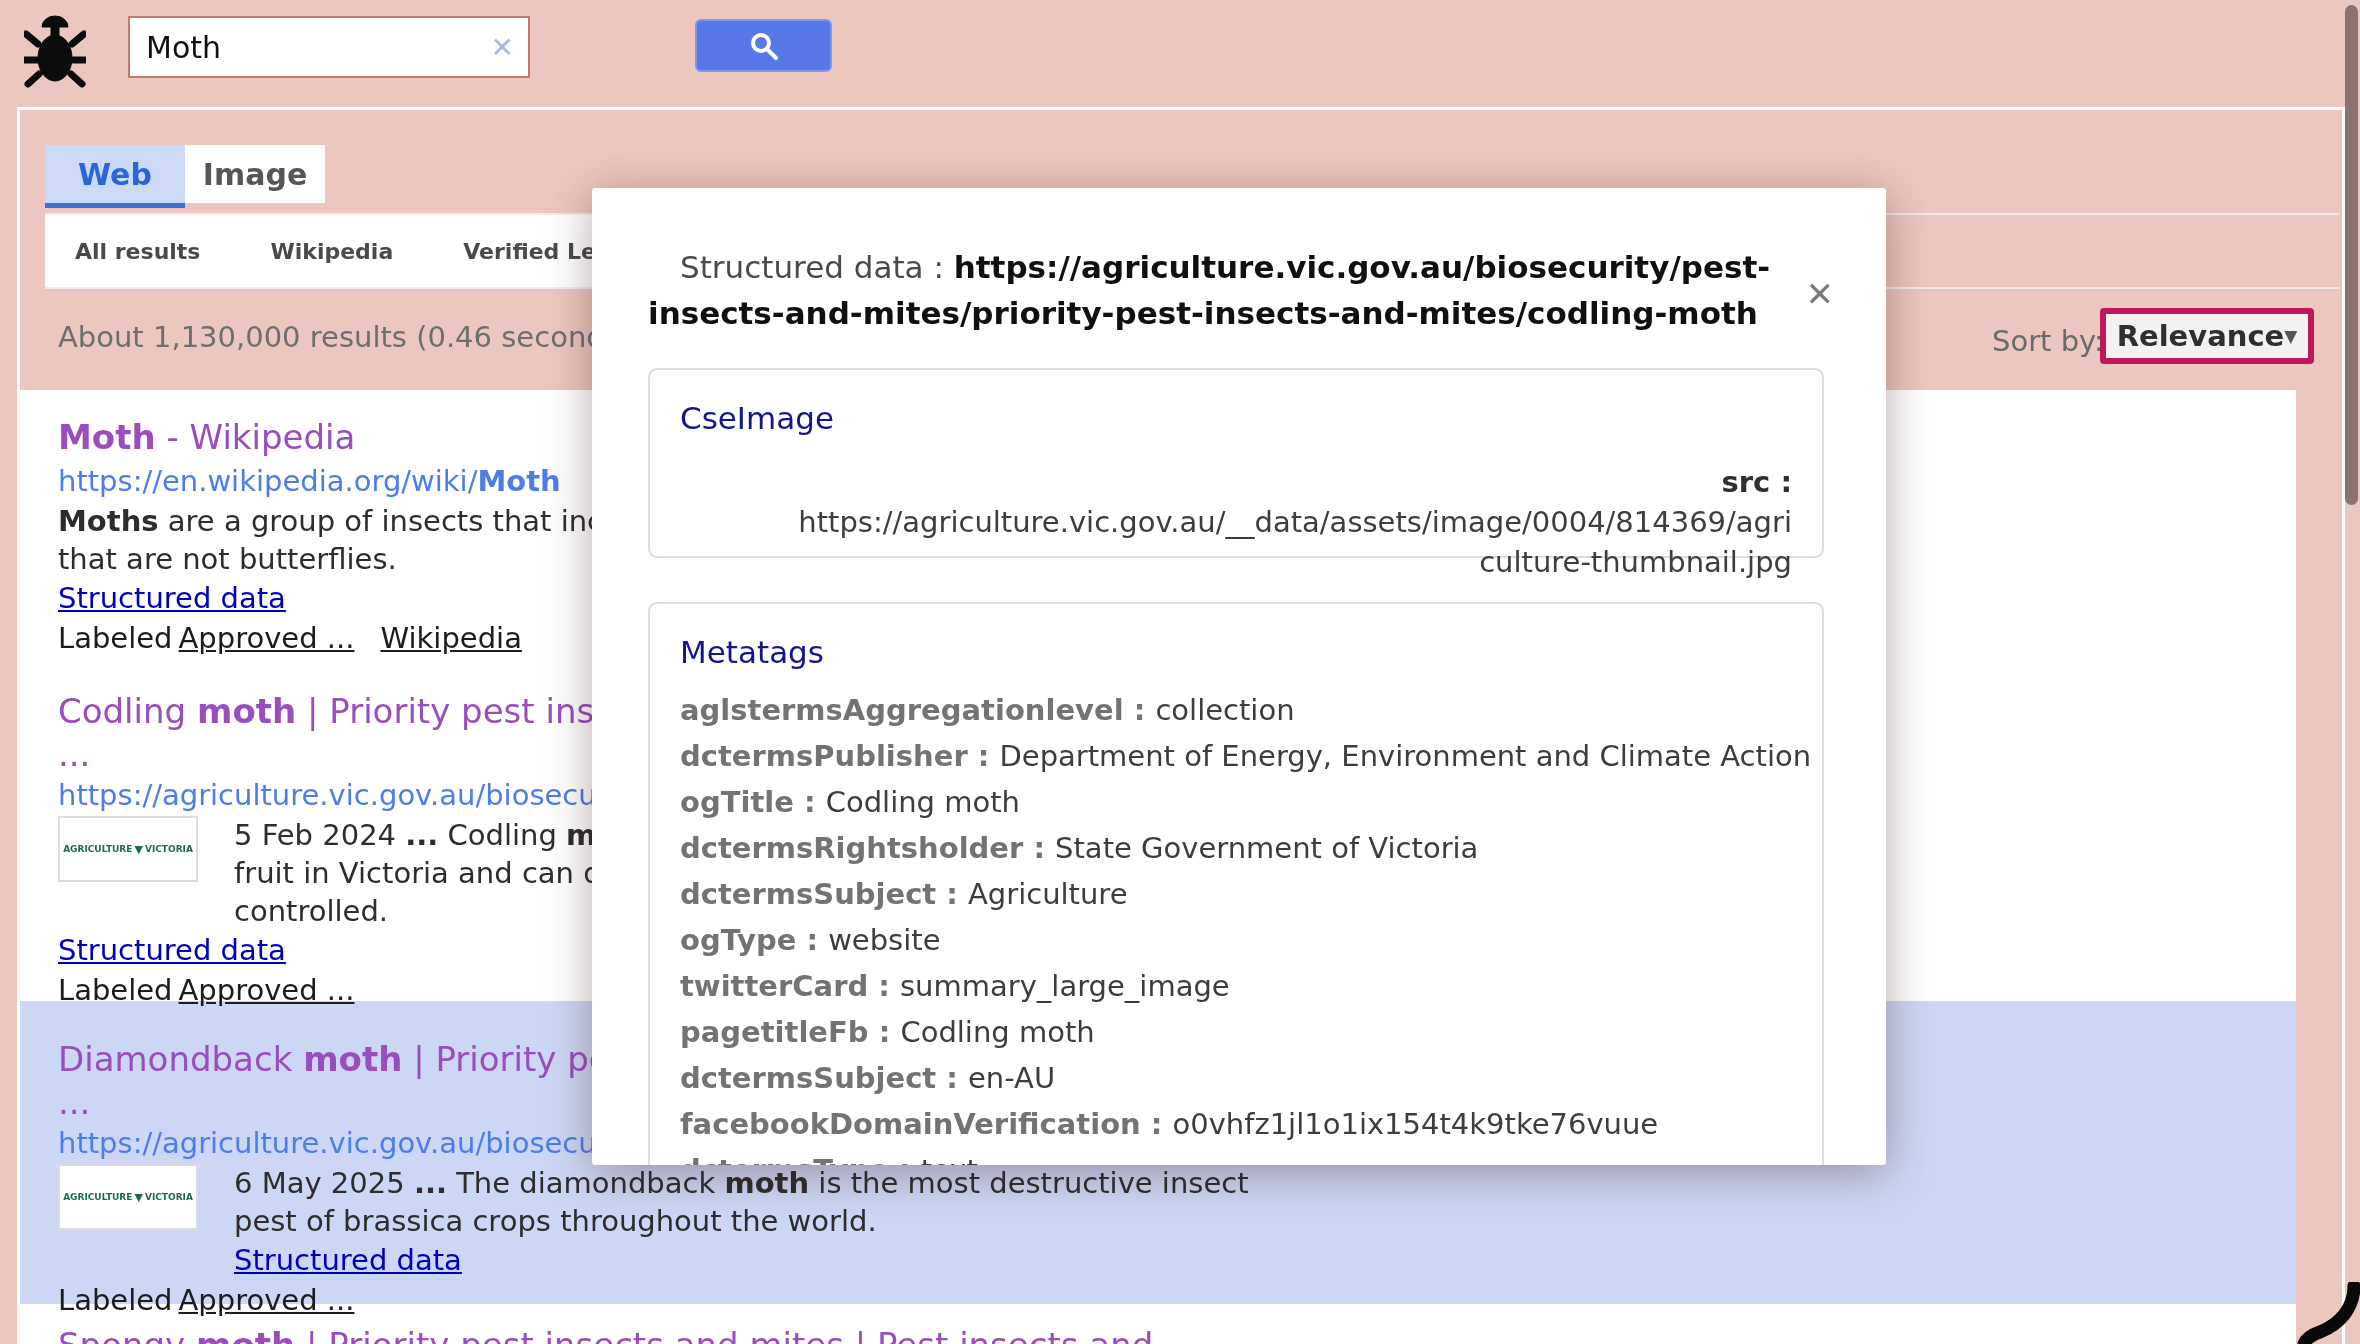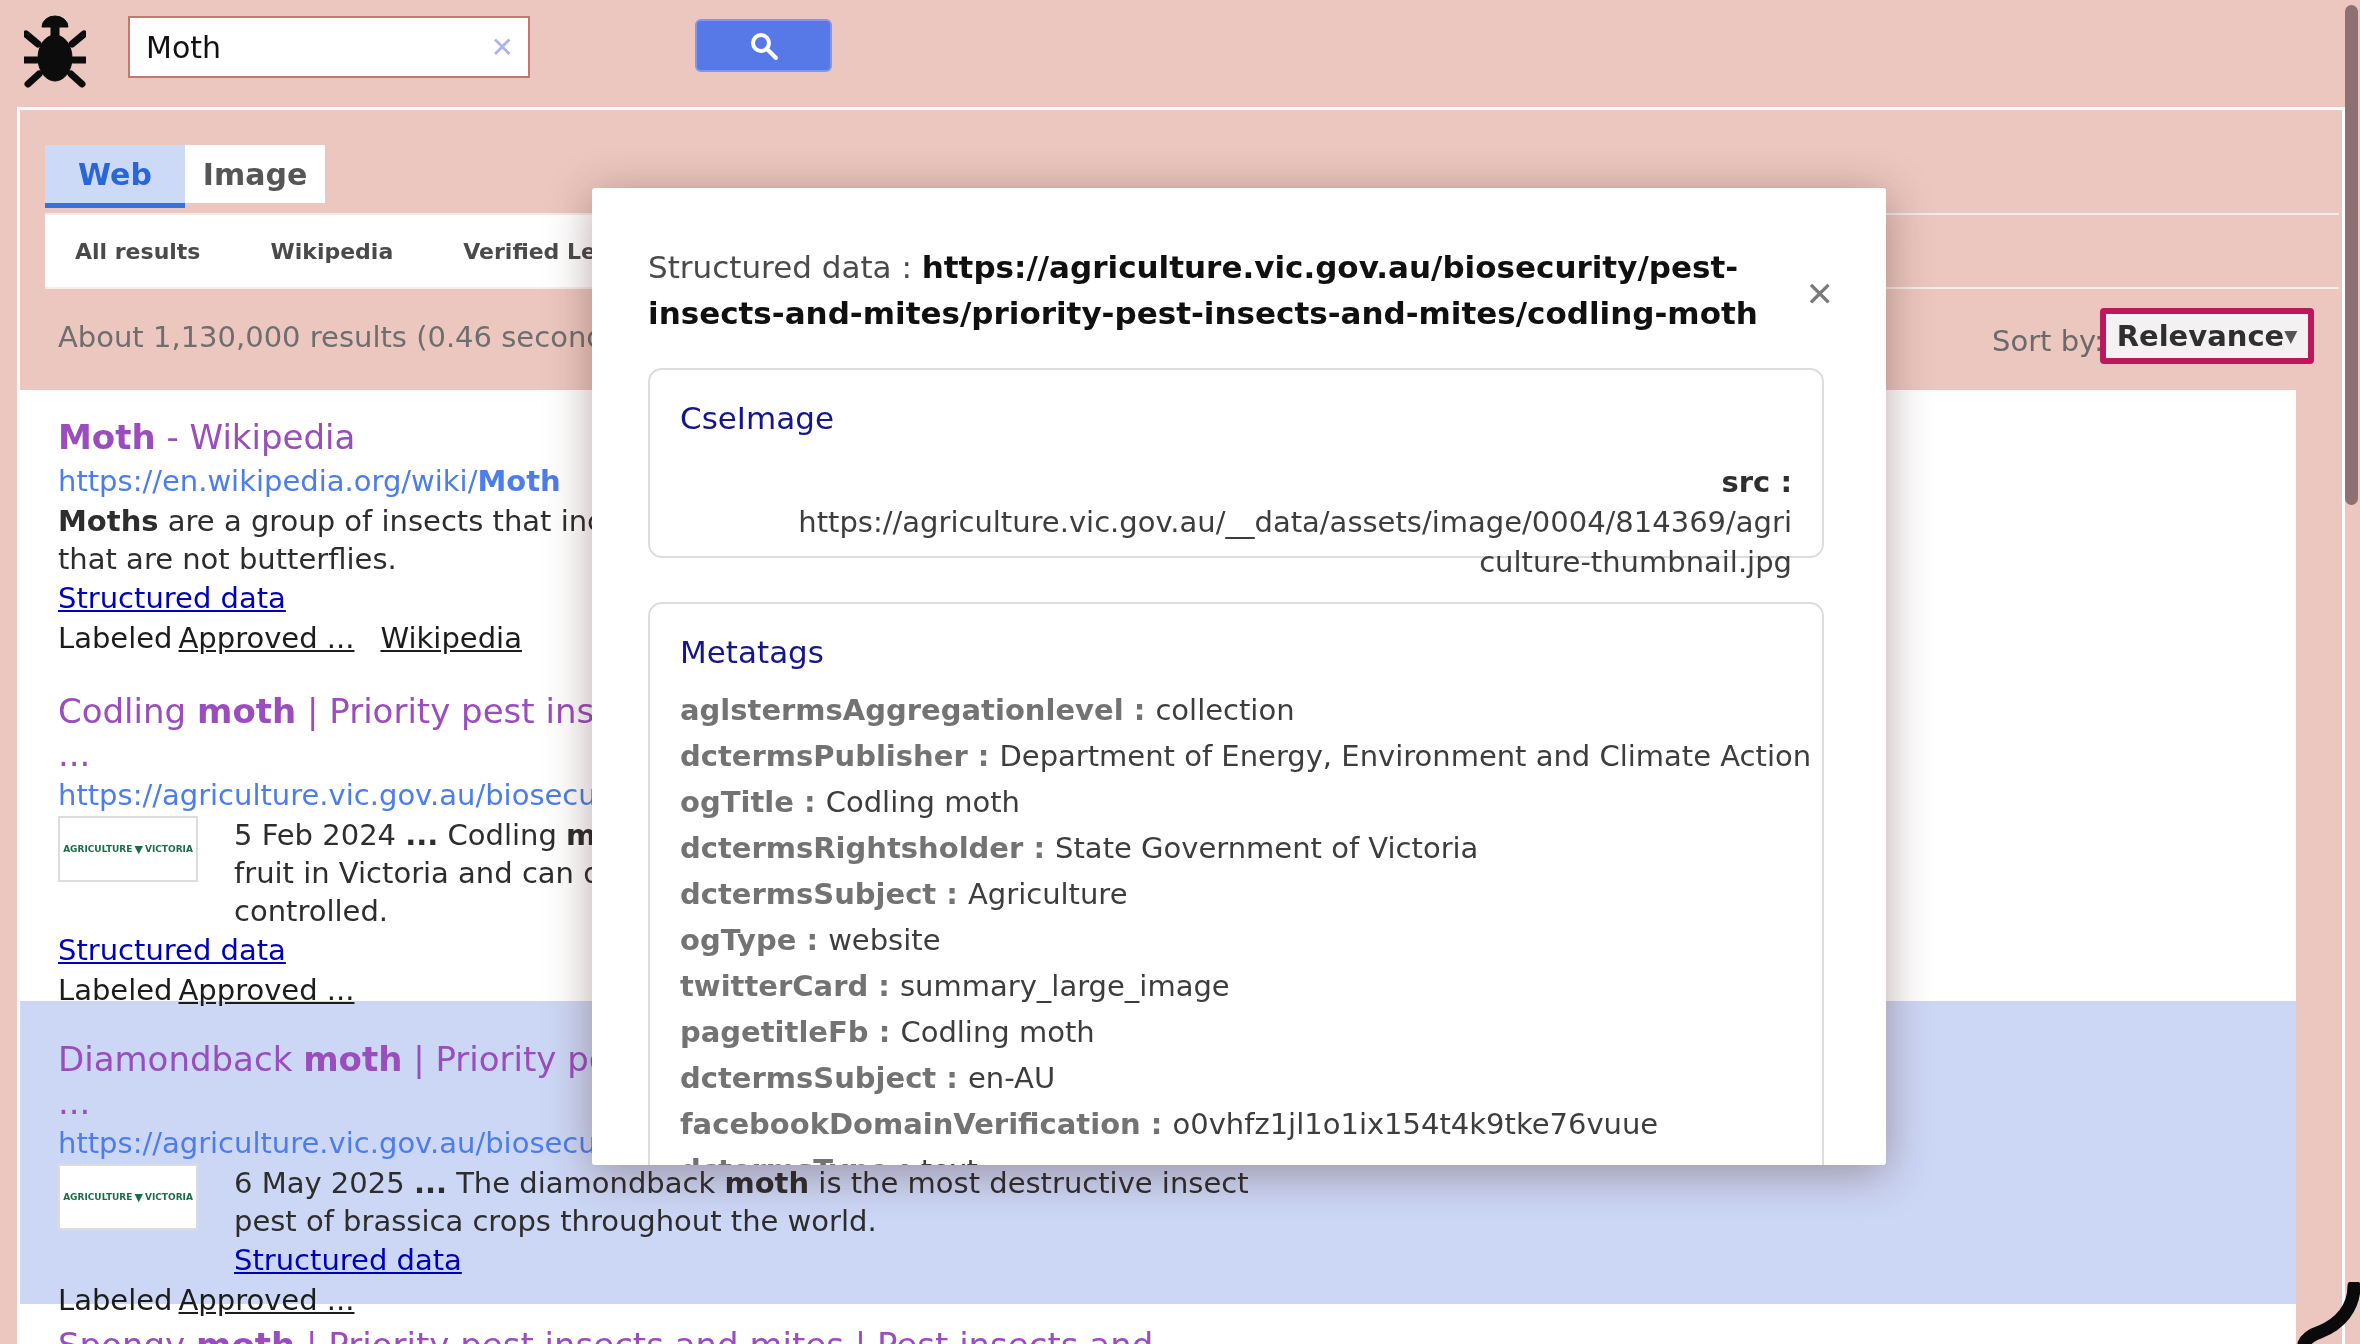--- a/index.html
+++ b/index.html
@@ -55,24 +55,24 @@
 
   
   #r1 { top:24px; }
   #r2 { top:298px; }
   #r3 { top:646px; }
   #r4 { top:932px; }
 
   
   .modal { position:absolute; left:592px; top:188px; width:1294px; height:977px; background:#fff; border-radius:3px; box-shadow:0 8px 46px rgba(70,25,25,.38); overflow:hidden; z-index:50; }
   .m-head { position:absolute; left:56px; top:56px; width:1160px; font-size:31px; line-height:46px; overflow-wrap:anywhere; }
-  .m-head .pre { color:#4a4a4a; }
+  .m-head .pre { color:#4a4a4a;margin-left:32px; }
   .m-head b { color:#101010; font-weight:bold; }
   .m-close { position:absolute; right:52px; top:86px; font-size:34px; color:#7a7a7a; cursor:pointer; }
-  .card { position:absolute; left:56px; width:1176px; border:2px solid #ddd; border-radius:14px; padding:30px; background:#fff; }
+  .card { position:absolute; left:56px; width:1176px; border:2px solid #ddd; border-radius:9px; padding:30px; background:#fff; }
   .card h3 { font-size:31px; font-weight:normal; color:#16168c; margin-bottom:26px; }
   #card-cse { top:180px; height:190px; }
   #card-meta { top:414px; height:820px; }
   .srcrow { font-size:29px; color:#3d3d3d; line-height:40px; padding-left:104px; text-indent:-104px; overflow-wrap:anywhere;text-align:right; }
   .srcrow b { color:#2f2f2f; }
   .mrow { font-size:29px; line-height:29px; margin-bottom:17px; color:#3d3d3d; white-space:nowrap; }
   .mrow b { color:#737373; }
 
   
   .scrollthumb { position:absolute; right:2px; top:5px; width:13px; height:500px; background:#8c7170; border-radius:7px; z-index:60; cursor:pointer; }

